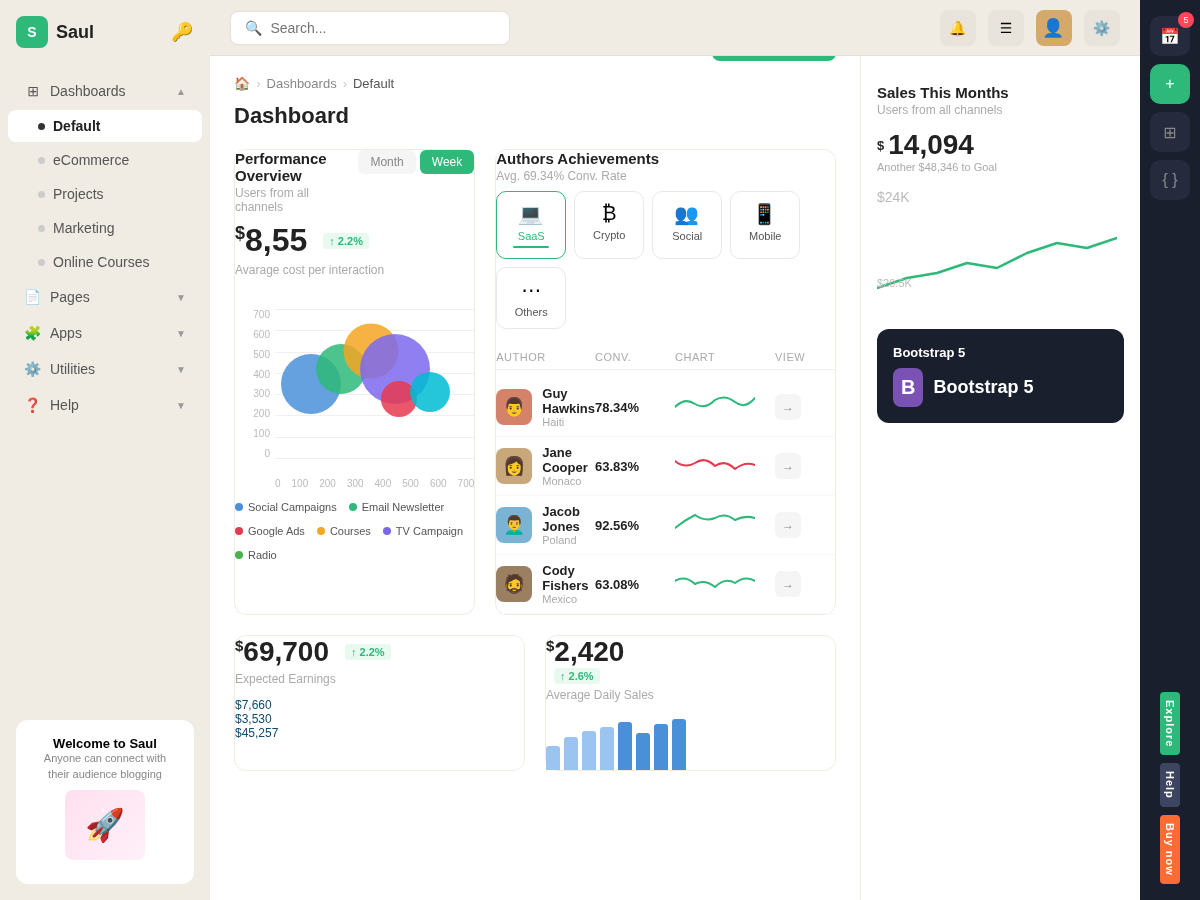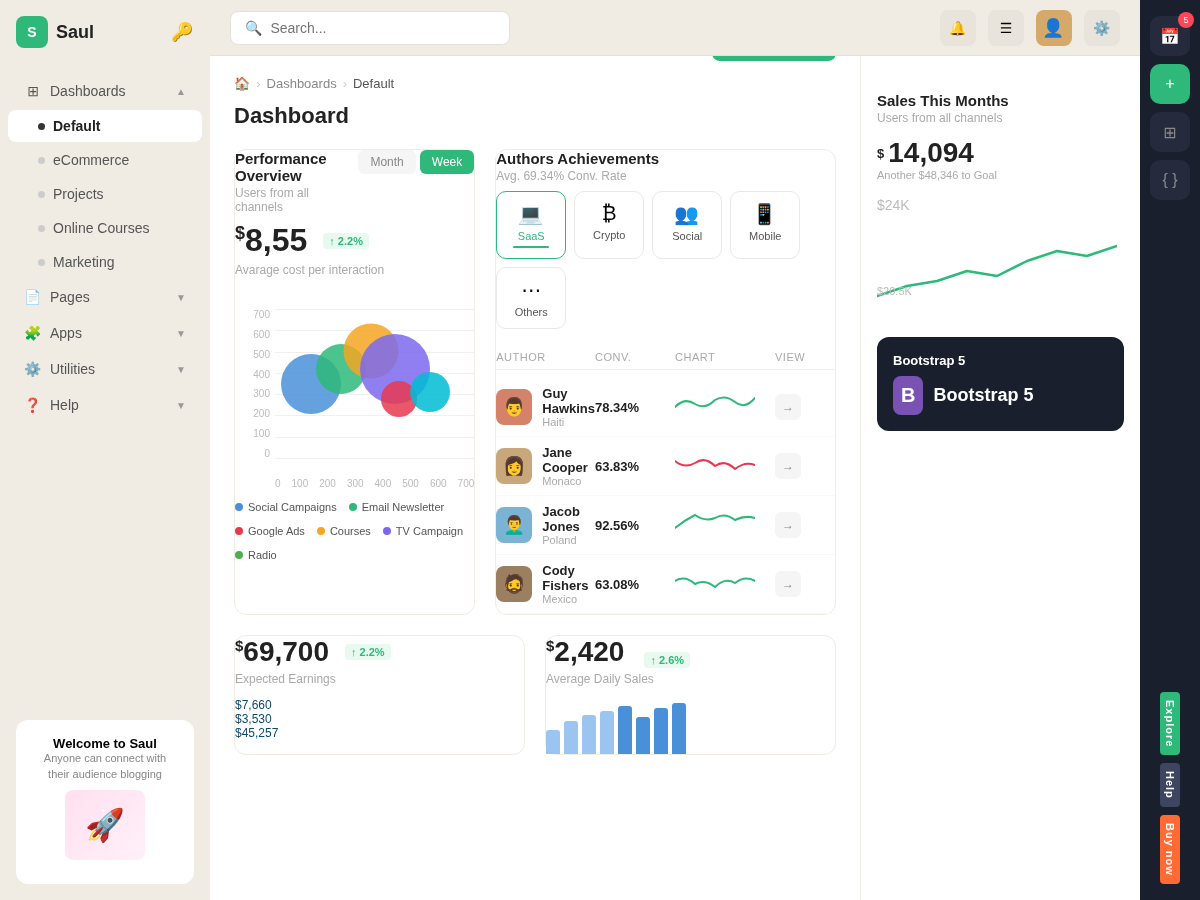--- a/index.html
+++ b/index.html
@@ -134,25 +134,25 @@
     <div class="nav-item" style="padding-left:30px;">
       <span class="nav-dot"></span>
       <span class="nav-label">eCommerce</span>
     </div>
     <div class="nav-item" style="padding-left:30px;">
       <span class="nav-dot"></span>
       <span class="nav-label">Projects</span>
     </div>
     <div class="nav-item" style="padding-left:30px;">
       <span class="nav-dot"></span>
-      <span class="nav-label">Online Courses</span>
+      <span class="nav-label">Marketing</span>
     </div>
     <div class="nav-item" style="padding-left:30px;">
       <span class="nav-dot"></span>
-      <span class="nav-label">Marketing</span>
+      <span class="nav-label">Online Courses</span>
     </div>
     <div class="nav-item">
       <span class="nav-icon">📄</span>
       <span class="nav-label">Pages</span>
       <span class="nav-arrow">▼</span>
     </div>
     <div class="nav-item">
       <span class="nav-icon">🧩</span>
       <span class="nav-label">Apps</span>
       <span class="nav-arrow">▼</span>
@@ -417,42 +417,42 @@
           </div>
           <div class="metric-label">Expected Earnings</div>
           <div style="margin-top:12px; font-size:12px; color:#0c4a6e;">
             <div>$7,660</div>
             <div>$3,530</div>
             <div>$45,257</div>
           </div>
         </div>
 
         <div class="card">
-          <div style="display:flex; align-items:flex-end; gap:12px;">
+          <div style="display:flex; align-items:flex-start; gap:0;flex-direction:column;">
             <span class="metric-value" style="font-size:28px;">
               <span style="font-size:15px;vertical-align:super;">$</span><span>2,420</span>
             </span>
             <span class="badge-up">↑ 2.6%</span>
           </div>
           <div class="metric-label">Average Daily Sales</div>
           <div class="bar-chart" id="bar-chart">
               <div class="bar" style="height: 40%; background: rgb(155, 196, 240);"></div>
               <div class="bar" style="height: 55%; background: rgb(155, 196, 240);"></div>
               <div class="bar" style="height: 65%; background: rgb(155, 196, 240);"></div>
               <div class="bar" style="height: 72%; background: rgb(155, 196, 240);"></div>
               <div class="bar accent" style="height: 80%; background: rgb(74, 144, 217);"></div>
               <div class="bar accent" style="height: 62%; background: rgb(74, 144, 217);"></div>
               <div class="bar accent" style="height: 76%; background: rgb(74, 144, 217);"></div>
               <div class="bar accent" style="height: 85%; background: rgb(74, 144, 217);"></div>
             </div>
         </div>
       </div>
     </div>
 
-    <div style="width:280px; padding:36px 16px; background:white; border-left:1px solid #f0ece4; overflow-y:auto;">
+    <div style="width:280px; padding:28px 16px; background:white; border-left:1px solid #f0ece4; overflow-y:auto;">
       <div class="card-title">Sales This Months</div>
       <div class="card-subtitle">Users from all channels</div>
       <div style="display:flex;align-items:center;gap:4px;margin-top:12px;">
         <span style="font-size:13px;vertical-align:super;font-weight:600;color:#222;">$</span>
         <span style="font-size:28px;font-weight:700;color:#222;">14,094</span>
       </div>
       <div style="font-size:11px;color:#aaa;">Another $48,346 to Goal</div>
       <div style="margin-top:16px;height:120px;position:relative;">
         <div style="font-size:14px;color:#bbb;margin-bottom:13px;">$24K</div>
         <div style="font-size:11px;color:#bbb;position:absolute;bottom:20px;">$20.5K</div>

